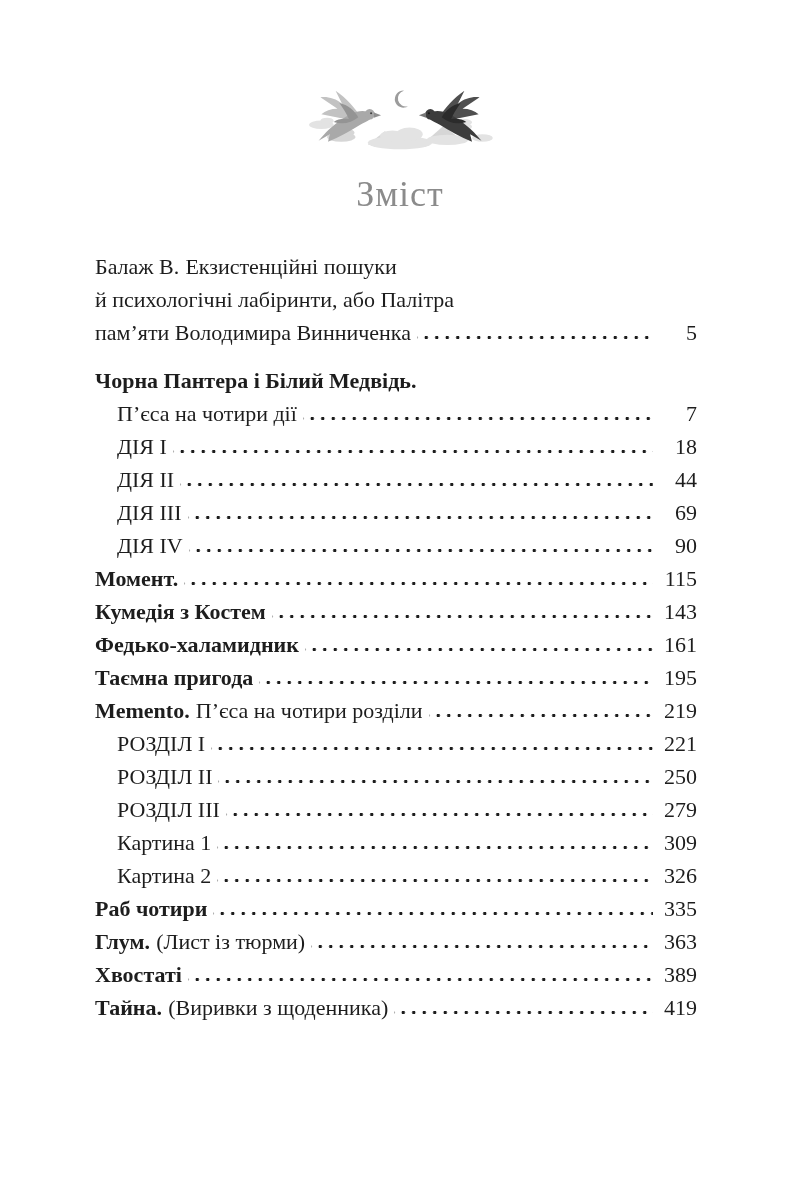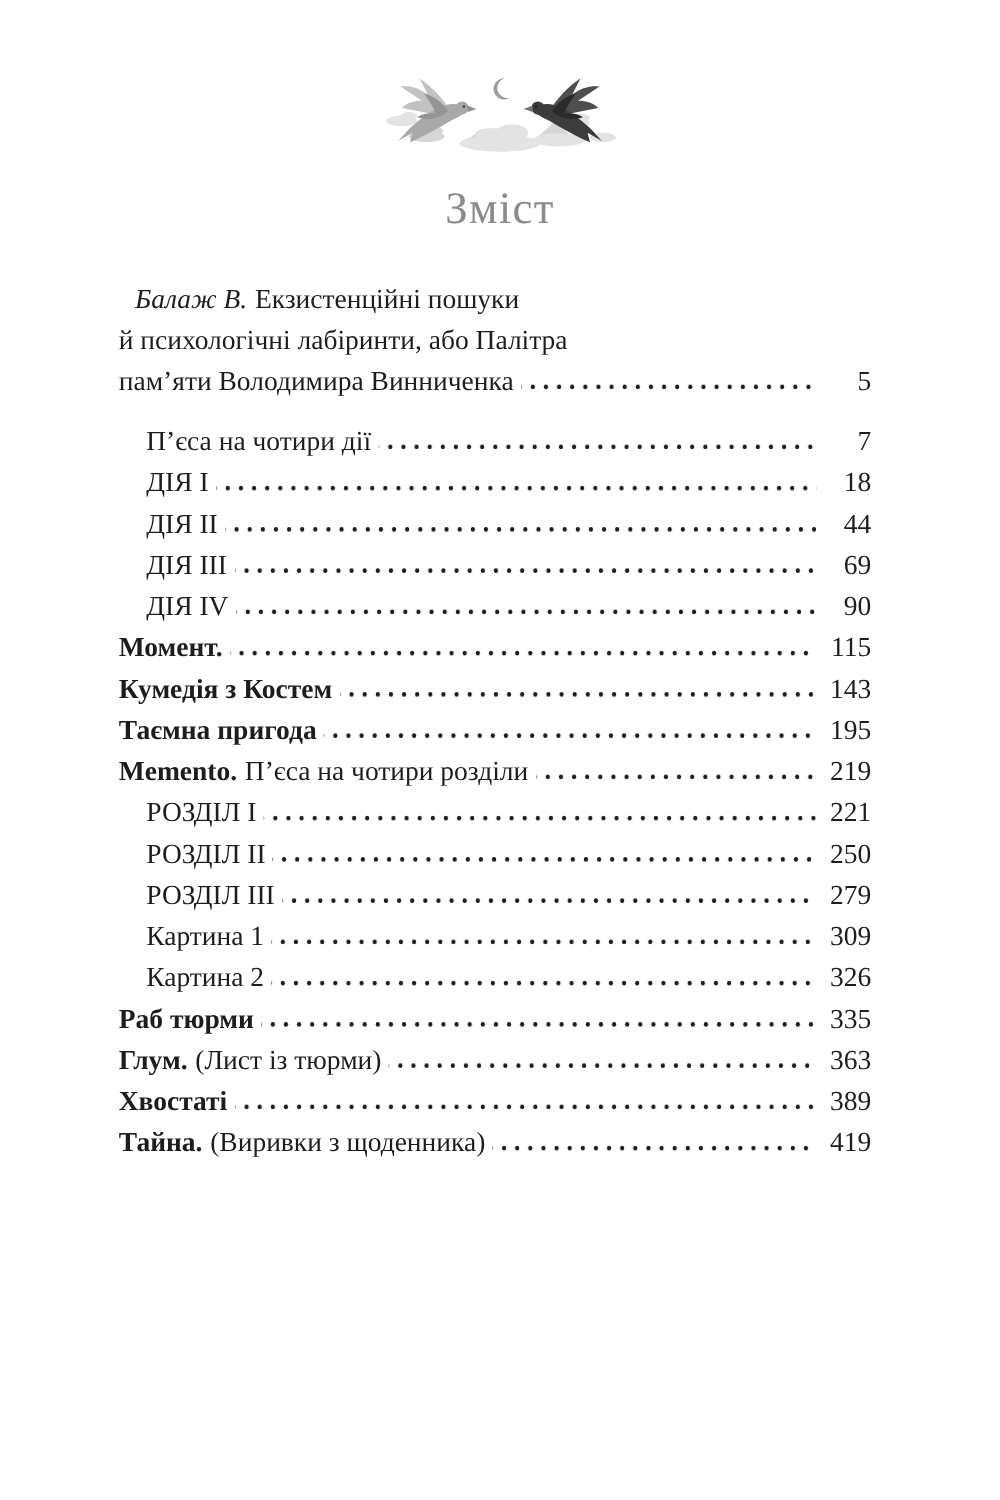--- a/index.html
+++ b/index.html
@@ -15,34 +15,34 @@
     --cloud-shadow:#d6d6d6;
     --moon:#9c9c9c;
   }
   html,body{margin:0;padding:0;}
   body{
     width:800px;height:1200px;overflow:hidden;background:#ffffff;
     font-family:"Liberation Serif","DejaVu Serif",serif;
     color:var(--text);
   }
   .page{position:relative;width:800px;height:1200px;}
-  .header{text-align:center;padding-top:56px;}
+  .header{text-align:center;padding-top:84px;}
   .illustration{display:block;margin:0 auto;width:190px;height:72px;}
   .page-title{
     margin:16px 0 0 0;
     font-size:36px;line-height:44px;font-weight:400;
     color:var(--title);letter-spacing:1px;text-align:center;
   }
   .toc{
     margin:34px 103px 0 95px;
     font-size:22px;line-height:33px;
   }
   .row{display:flex;align-items:baseline;}
   .indent{padding-left:22px;}
-  .italic{font-style:italic;margin-right:0.28em;margin-left:13px;}
+  .italic{margin-right:0.28em;}
   .bold{font-weight:bold;}
   .entry-text:not(:first-child){margin-left:0.28em;}
   .leader{
     flex:1 1 auto;
     min-width:14px;
     height:5px;
     margin-left:6px;
     background-image:radial-gradient(circle,var(--text) 1.6px,transparent 2px);
     background-size:10.5px 5px;
     background-repeat:repeat-x;
@@ -109,20 +109,24 @@
         <span>й психологічні лабіринти, або Палітра</span>
       </div>
       <div class="row">
         <span>пам’яти Володимира Винниченка</span>
         <span class="leader"></span>
         <span class="page-num">5</span>
       </div>
     </div>
 
     <div id="toc-list">
+        <div class="row toc-row">
+    <span class="bold">Чорна Пантера і Білий Медвідь.</span>
+
+  </div>
         <div class="row toc-row indent">
 
     <span class="entry-text">П’єса на чотири дії</span>
     <span class="leader"></span>
     <span class="page-num">7</span>
   </div>
         <div class="row toc-row indent">
 
     <span class="entry-text">ДІЯ I</span>
     <span class="leader"></span>
@@ -149,20 +153,26 @@
         <div class="row toc-row">
     <span class="bold">Момент.</span>
     <span class="leader"></span>
     <span class="page-num">115</span>
   </div>
         <div class="row toc-row">
     <span class="bold">Кумедія з Костем</span>
 
     <span class="leader"></span>
     <span class="page-num">143</span>
+  </div>
+        <div class="row toc-row">
+    <span class="bold">Федько-халамидник</span>
+
+    <span class="leader"></span>
+    <span class="page-num">161</span>
   </div>
         <div class="row toc-row">
     <span class="bold">Таємна пригода</span>
 
     <span class="leader"></span>
     <span class="page-num">195</span>
   </div>
         <div class="row toc-row">
     <span class="bold">Memento.</span>
     <span class="entry-text">П’єса на чотири розділи</span>
@@ -193,21 +203,21 @@
     <span class="leader"></span>
     <span class="page-num">309</span>
   </div>
         <div class="row toc-row indent">
 
     <span class="entry-text">Картина 2</span>
     <span class="leader"></span>
     <span class="page-num">326</span>
   </div>
         <div class="row toc-row">
-    <span class="bold">Раб тюрми</span>
+    <span class="bold">Раб чотири</span>
 
     <span class="leader"></span>
     <span class="page-num">335</span>
   </div>
         <div class="row toc-row">
     <span class="bold">Глум.</span>
     <span class="entry-text">(Лист із тюрми)</span>
     <span class="leader"></span>
     <span class="page-num">363</span>
   </div>

